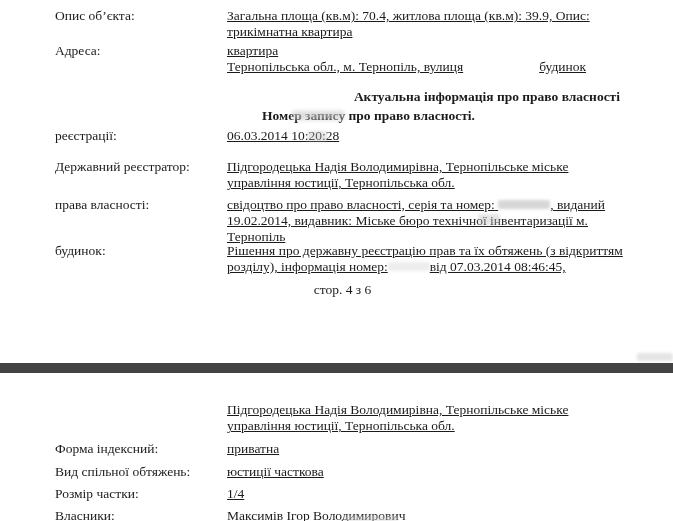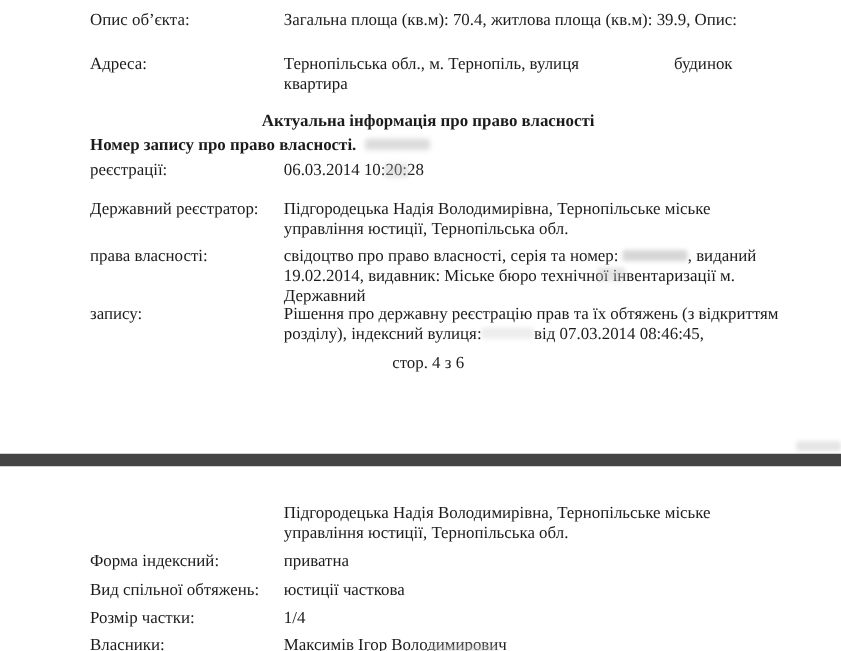--- a/index.html
+++ b/index.html
@@ -4,51 +4,52 @@
 <style>
   html,body{margin:0;padding:0;}
   body{
     width:673px;height:521px;overflow:hidden;position:relative;
     background:#ffffff;color:#1b1b1b;
     font-family:"Liberation Serif","DejaVu Serif",serif;
     font-size:13.5px;line-height:16px;
   }
   .doc{position:absolute;left:0;top:0;width:673px;height:521px;background:#fff;}
   .row{position:absolute;left:0;width:673px;}
-  .label{position:absolute;left:72px;width:160px;}
-  .value{position:absolute;left:227px;width:404px;}
+  .label{position:absolute;left:55px;width:160px;}
+  .value{position:absolute;left:227px;width:404px;text-decoration:underline;}
   .vline{white-space:nowrap;}
   .center{position:absolute;left:65px;width:555px;text-align:center;white-space:nowrap;}
-  .bold{font-weight:bold;}
+  .bold{font-weight:bold;text-align:right;}
   .gap{display:inline-block;height:1px;}
   .redact-inline{
     display:inline-block;height:9px;border-radius:2px;
     background:#cdcdcd;filter:blur(1.5px);opacity:.8;vertical-align:baseline;
   }
   .smudge{position:absolute;background:#c9c9c9;filter:blur(2px);border-radius:2px;pointer-events:none;}
   .smudge.light{background:#bebebe;filter:blur(1.5px);opacity:.4;}
   .divider{position:absolute;left:0;top:363px;width:673px;height:10px;background:#434343;}
 </style>
 </head>
 <body>
 
 <div class="doc">
 
   <div class="row" style="top:8px">
     <div class="label">Опис об’єкта:</div>
     <div class="value">
       <div class="vline">Загальна площа (кв.м): 70.4, житлова площа (кв.м): 39.9, Опис:</div>
+      <div class="vline">трикімнатна квартира</div>
     </div>
   </div>
 
   <div class="row" style="top:43px">
     <div class="label">Адреса:</div>
     <div class="value">
+      <div class="vline">квартира</div>
       <div class="vline"><span>Тернопільська обл., м. Тернопіль, вулиця</span><span class="gap" style="width:76px"></span><span>будинок</span></div>
-      <div class="vline">квартира</div>
     </div>
   </div>
 
   <div class="center bold" style="top:89px">Актуальна інформація про право власності</div>
 
   <div class="row" style="top:108px">
     <div class="label bold" style="width:420px">Номер запису про право власності.</div>
   </div>
   <div class="smudge" style="left:292px;top:111px;width:52px;height:9px;opacity:.65"></div>
 
@@ -70,32 +71,32 @@
     </div>
   </div>
 
   <div class="row" style="top:197px">
     <div class="label">
       <div class="vline">права власності:</div>
     </div>
     <div class="value">
       <div class="vline"><span>свідоцтво про право власності, серія та номер:</span> <span class="redact-inline" style="width:52px"></span><span>, виданий</span></div>
       <div class="vline">19.02.2014, видавник: Міське бюро технічної інвентаризації м.</div>
-      <div class="vline">Державний</div>
+      <div class="vline">Тернопіль</div>
     </div>
   </div>
   <div class="smudge light" style="left:478px;top:214px;width:22px;height:11px"></div>
 
   <div class="row" style="top:243px">
     <div class="label">
-      <div class="vline">запису:</div>
+      <div class="vline">будинок:</div>
     </div>
     <div class="value">
       <div class="vline">Рішення про державну реєстрацію прав та їх обтяжень (з відкриттям</div>
-      <div class="vline"><span>розділу), індексний вулиця:</span><span class="redact-inline" style="width:42px;opacity:.35"></span><span>від 07.03.2014 08:46:45,</span></div>
+      <div class="vline"><span>розділу), інформація номер:</span><span class="redact-inline" style="width:42px;opacity:.35"></span><span>від 07.03.2014 08:46:45,</span></div>
     </div>
   </div>
 
   <div class="center" style="top:282px">стор. 4 з 6</div>
 
   <div class="smudge light" style="left:637px;top:353px;width:36px;height:8px"></div>
 
   <div class="divider"></div>
 
   <div class="row" style="top:402px">

